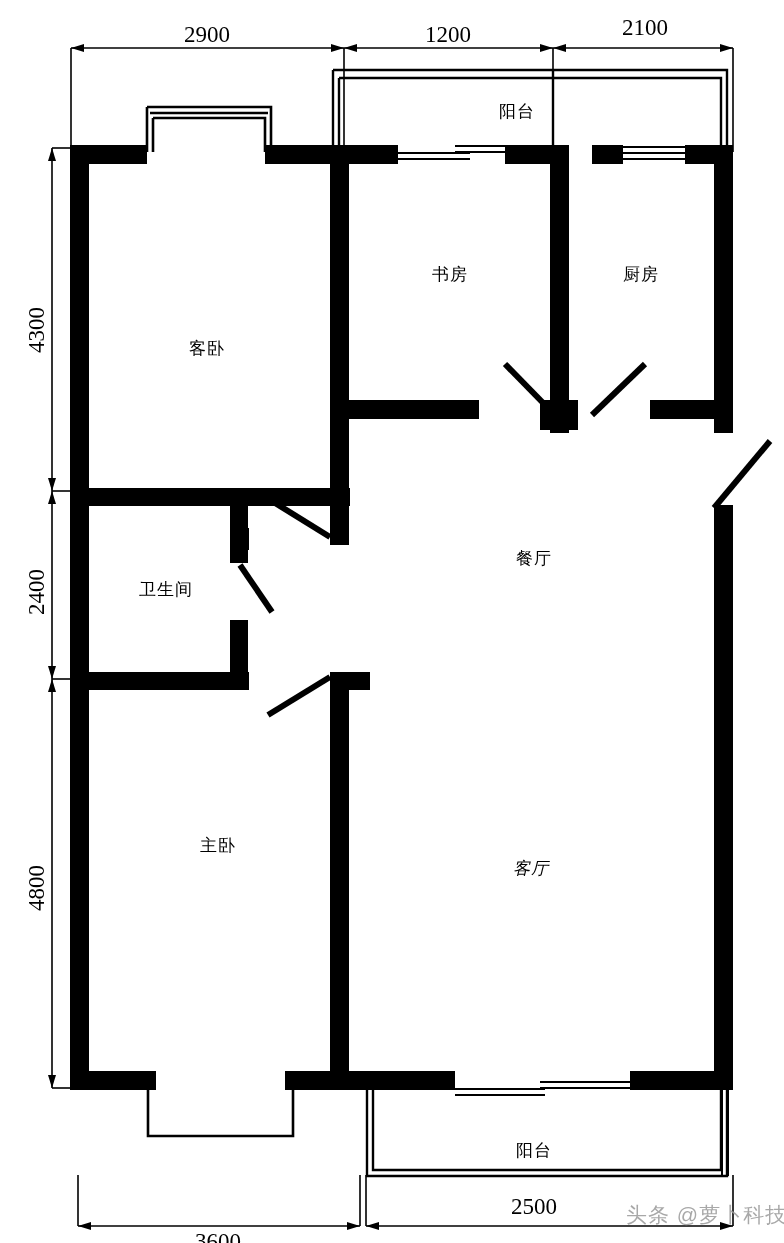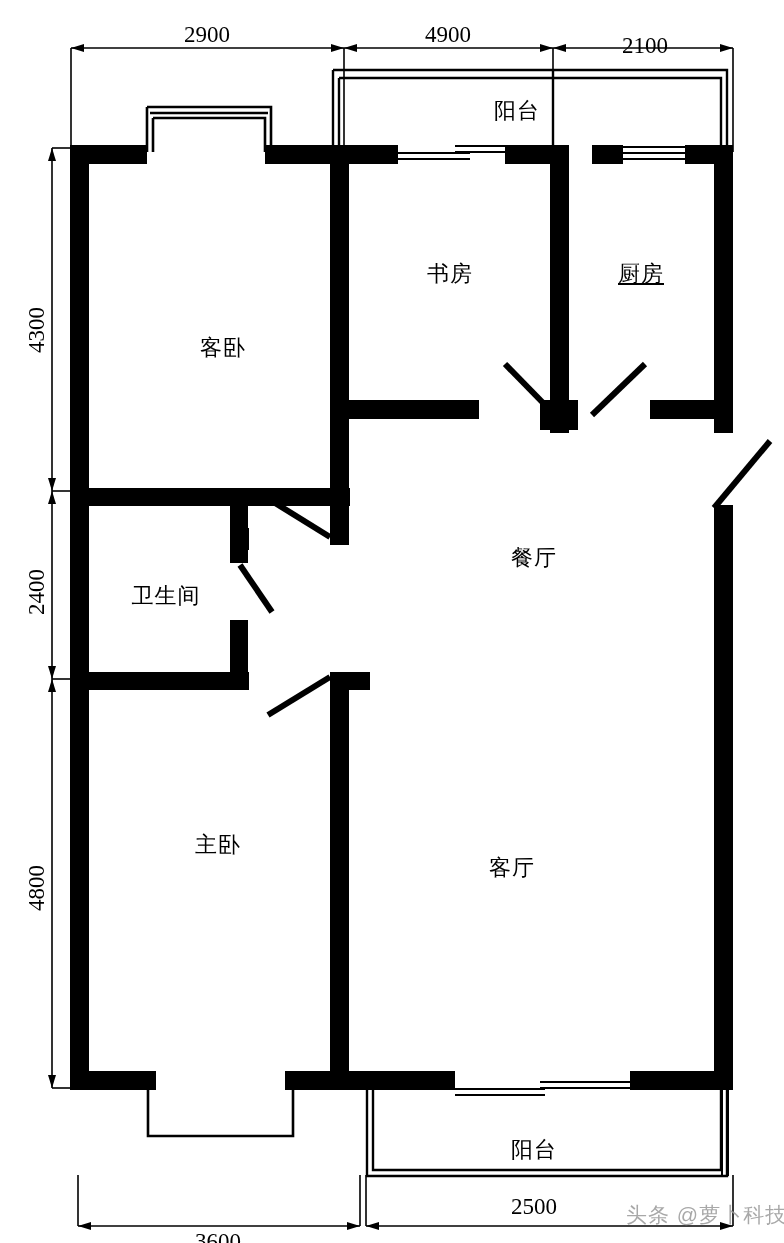--- a/index.html
+++ b/index.html
@@ -17,21 +17,21 @@
   #plan {
     position: absolute;
     left: 0; top: 0;
     width: 784px;
     height: 1243px;
   }
   .room-label {
     position: absolute;
     color: #000;
     font-family: "Liberation Serif", "DejaVu Serif", serif;
-    font-size: 22px;
+    font-size: 17px;
     letter-spacing: 1px;
     white-space: nowrap;
     transform: translate(-50%, -50%);
     font-weight: 500;
   }
   .dim-label {
     position: absolute;
     color: #000;
     font-family: "Liberation Serif", "DejaVu Serif", serif;
     font-size: 23px;
@@ -213,33 +213,33 @@
 
       <line x1="505" y1="364" x2="551" y2="411"></line>
 
       <line x1="645" y1="364" x2="592" y2="415"></line>
 
       <line x1="714" y1="508" x2="770" y2="441"></line>
     </g>
 
   </svg>
 
-  <div class="room-label" style="left:223px;top:348px;">客卧</div>
+  <div class="room-label" style="left:207px;top:348px;">客卧</div>
   <div class="room-label" style="left:450px;top:274px;">书房</div>
-  <div class="room-label" style="left:641px;top:274px;text-decoration:underline;">厨房</div>
-  <div class="room-label" style="left:166px;top:589px;margin-top:7px;">卫生间</div>
+  <div class="room-label" style="left:641px;top:274px;">厨房</div>
+  <div class="room-label" style="left:166px;top:589px;">卫生间</div>
   <div class="room-label" style="left:534px;top:558px;">餐厅</div>
   <div class="room-label" style="left:218px;top:845px;">主卧</div>
-  <div class="room-label" style="left:512px;top:868px;">客厅</div>
+  <div class="room-label" style="left:531px;top:868px;font-style:italic;">客厅</div>
   <div class="room-label" style="left:517px;top:111px;">阳台</div>
   <div class="room-label" style="left:534px;top:1150px;">阳台</div>
 
   <div class="dim-label" style="left:207px;top:35px;">2900</div>
-  <div class="dim-label" style="left:448px;top:35px;">4900</div>
-  <div class="dim-label" style="left:645px;top:46px;font-family:Liberation Serif, serif;">2100</div>
+  <div class="dim-label" style="left:448px;top:35px;">1200</div>
+  <div class="dim-label" style="left:645px;top:28px;font-family:Liberation Serif, serif;">2100</div>
 
   <div class="dim-label vertical" style="left:37px;top:330px;">4300</div>
   <div class="dim-label vertical" style="left:37px;top:592px;">2400</div>
   <div class="dim-label vertical" style="left:37px;top:888px;">4800</div>
 
   <div class="dim-label" style="left:218px;top:1207px;margin-top:35px;">3600</div>
   <div class="dim-label" style="left:534px;top:1207px;">2500</div>
 
   <div class="watermark" style="left:626px;top:1201px;">头条 @萝卜科技</div>
 

